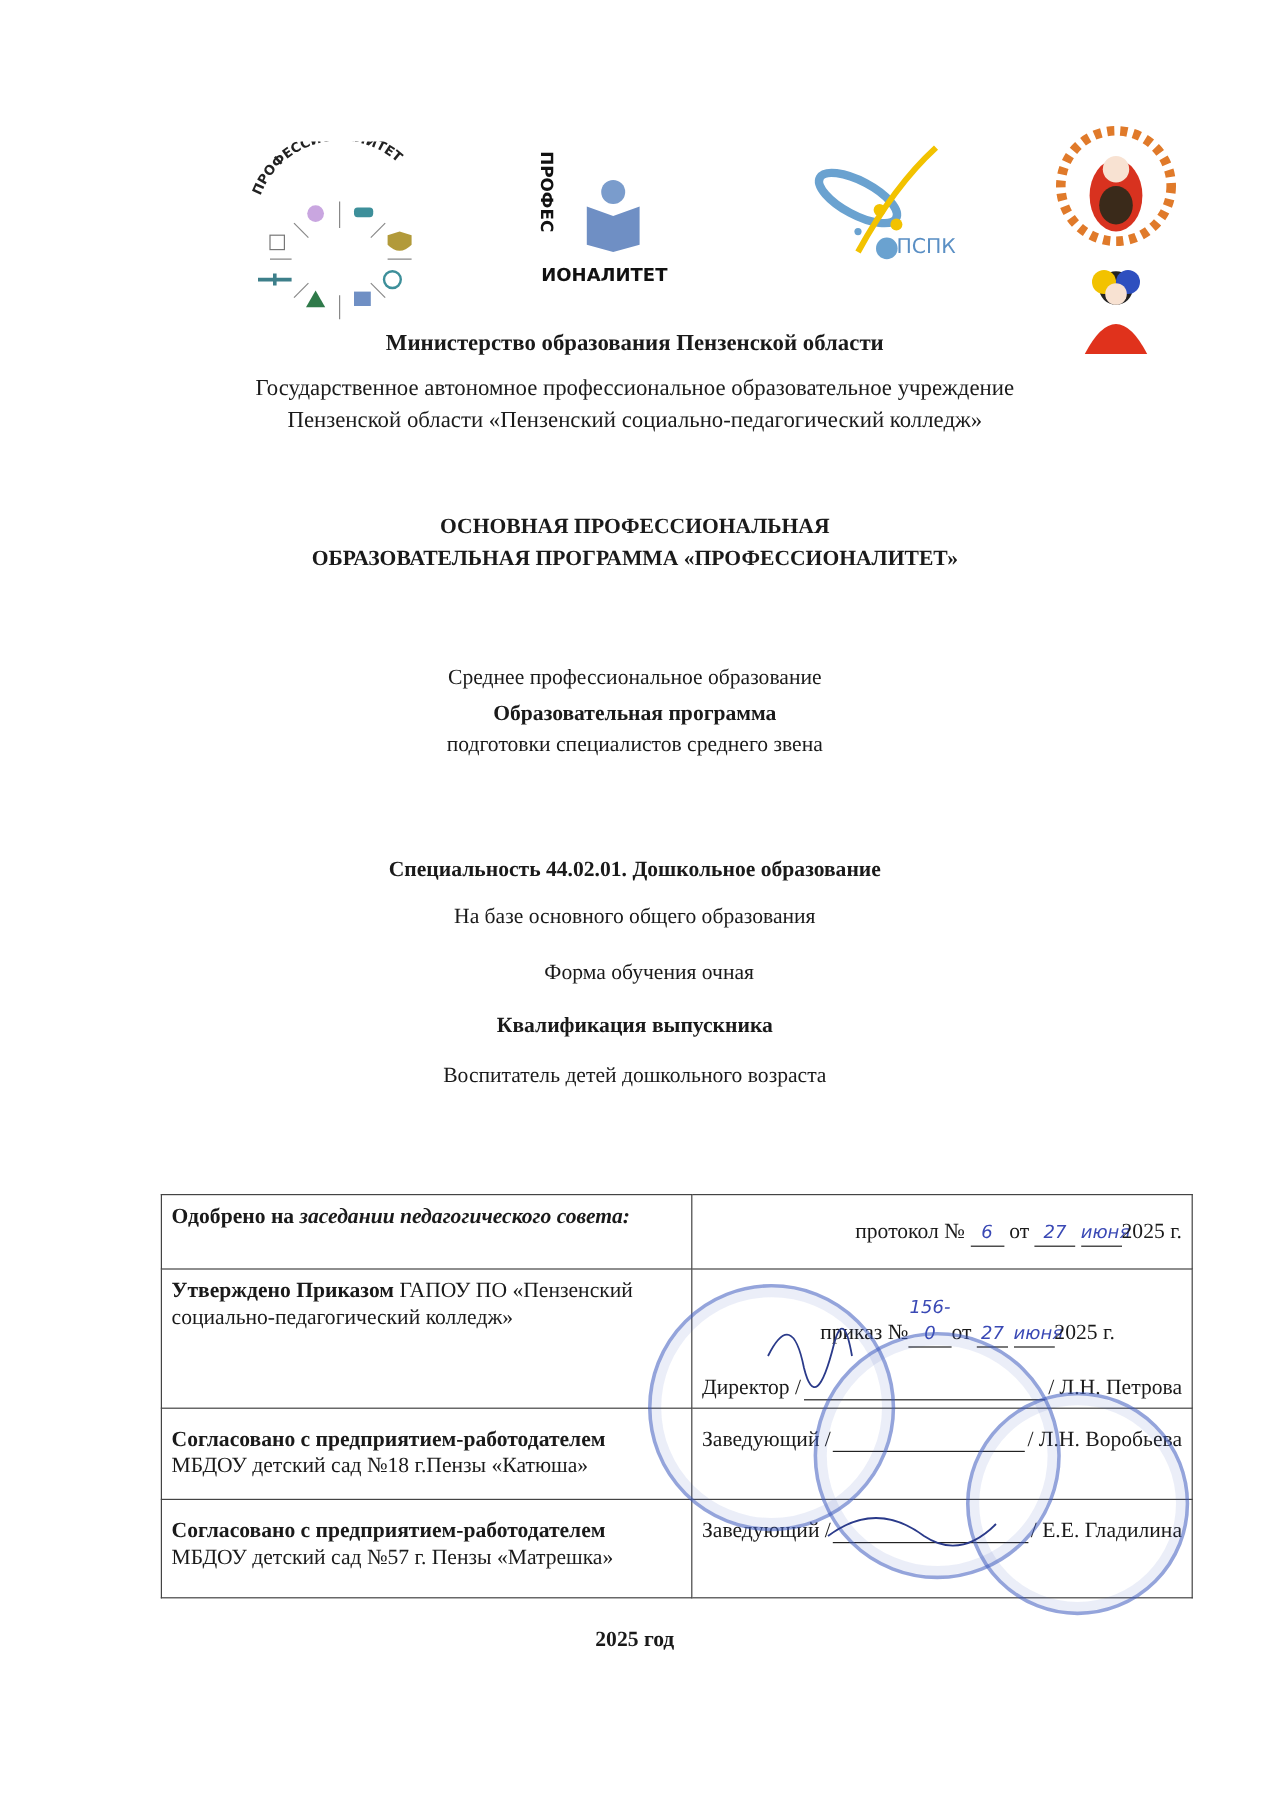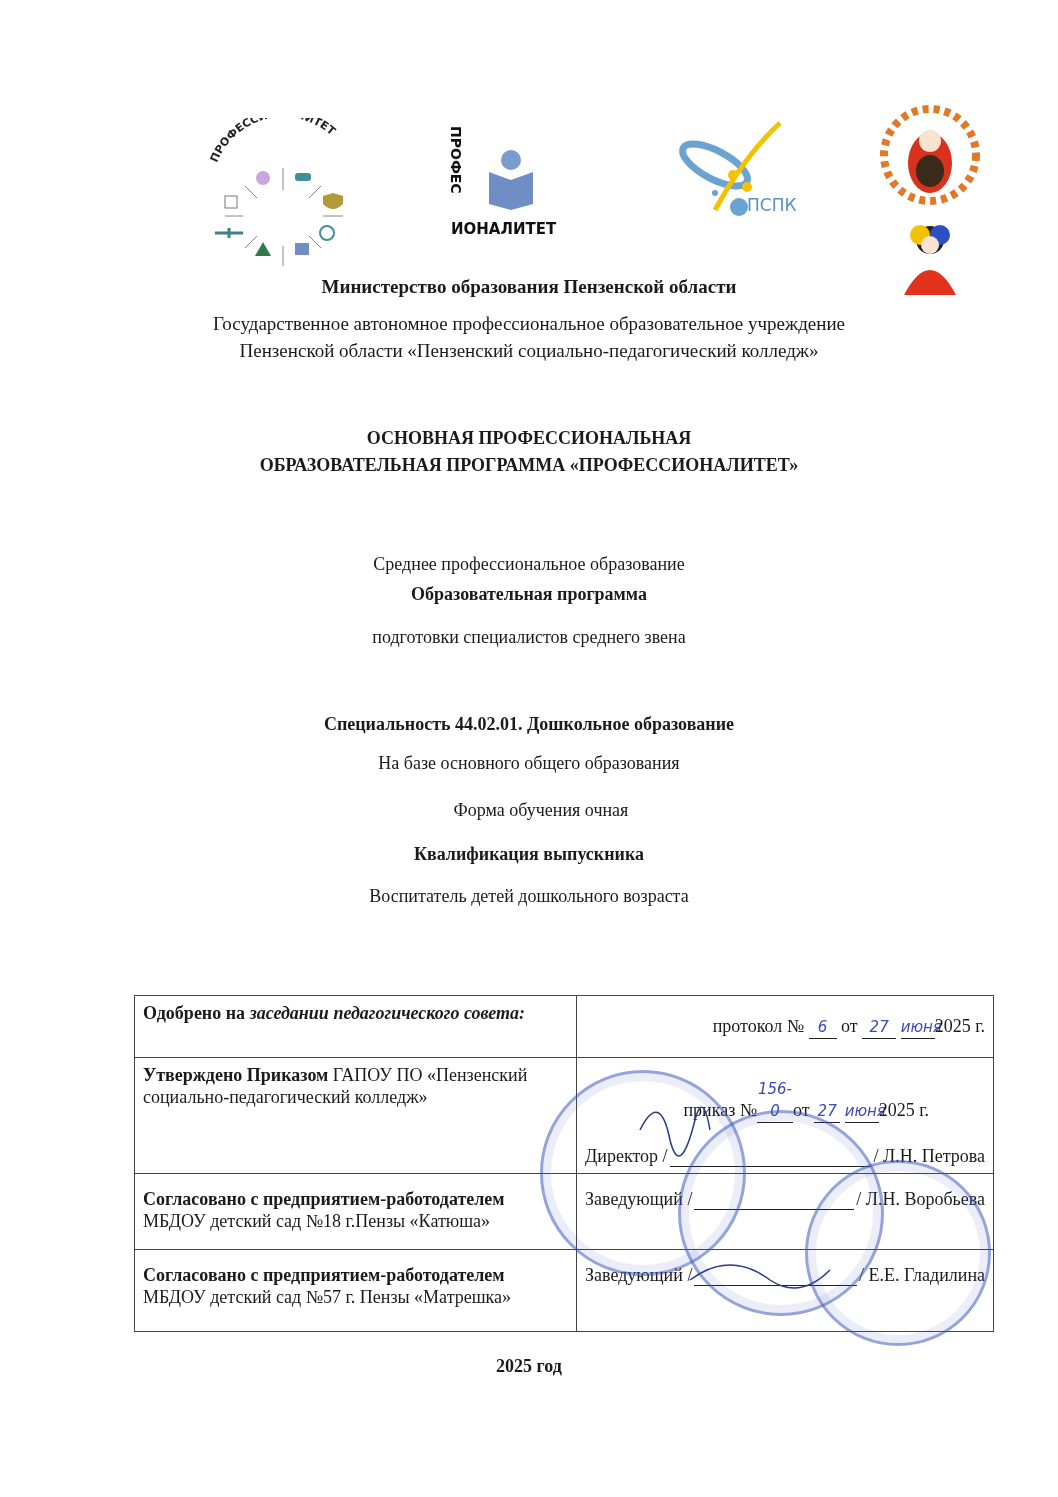--- a/index.html
+++ b/index.html
@@ -97,21 +97,21 @@
 
 <div class="center b fs19" style="top:276px;">Министерство образования Пензенской области</div>
 <div class="center fs19" style="top:313px;">Государственное автономное профессиональное образовательное учреждение</div>
 <div class="center fs19" style="top:340px;text-align:center;">Пензенской области «Пензенский социально-педагогический колледж»</div>
 
 <div class="center b fs18" style="top:428px;">ОСНОВНАЯ ПРОФЕССИОНАЛЬНАЯ</div>
 <div class="center b fs18" style="top:455px;">ОБРАЗОВАТЕЛЬНАЯ ПРОГРАММА «ПРОФЕССИОНАЛИТЕТ»</div>
 
 <div class="center fs18" style="top:540px;margin-top:14px;">Среднее профессиональное образование</div>
 <div class="center b fs18" style="top:584px;">Образовательная программа</div>
-<div class="center fs18" style="top:627px;">подготовки специалистов среднего звена</div>
+<div class="center fs18" style="top:610px;">подготовки специалистов среднего звена</div>
 <div class="center b fs18" style="top:714px;">Специальность 44.02.01. Дошкольное образование</div>
 <div class="center fs18" style="top:753px;">На базе основного общего образования</div>
 <div class="center fs18" style="top:800px;margin-left:12px;">Форма обучения очная</div>
 <div class="center b fs18" style="top:844px;">Квалификация выпускника</div>
 <div class="center fs18" style="top:886px;">Воспитатель детей дошкольного возраста</div>
 
 <table class="tbl">
   <tbody>
       <tr style="height:62px;padding-left:34px;">
     <td class="left">

